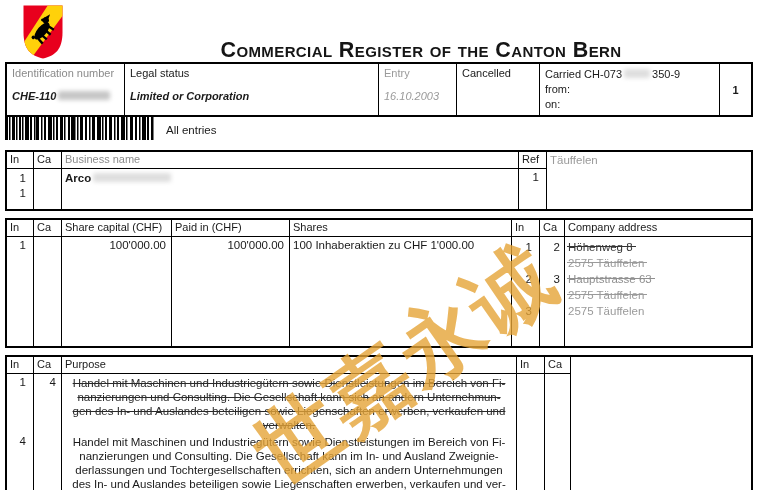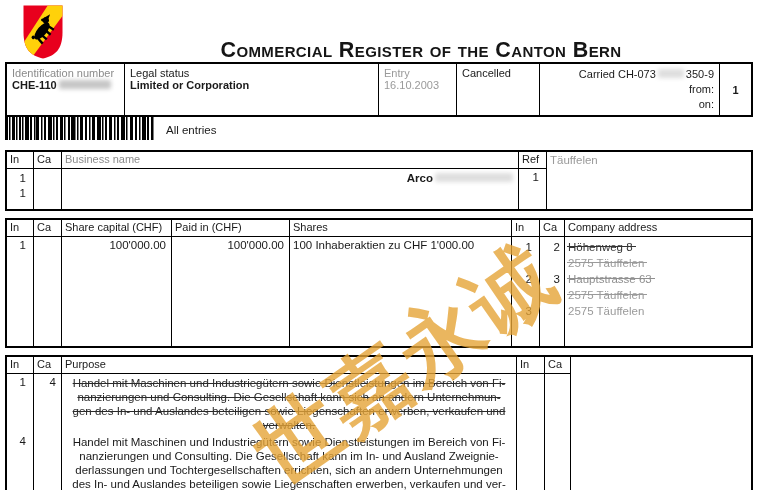--- a/index.html
+++ b/index.html
@@ -35,34 +35,34 @@
   
   .strike{position:relative;display:inline-block;}
   .strike::after{content:"";position:absolute;left:-1px;right:-3px;top:7px;
                  border-top:1.5px solid currentColor;}
   .struckpara{text-decoration:line-through;text-decoration-thickness:1.4px;color:#2a2a2a;}
 
   
   .tbl1{top:62px;height:55px;}
   .tbl1 .col{padding:3px 5px;font-size:11px;}
   .lbl{font-size:11px;}
-  .val{margin-top:0;}
+  .val{margin-top:11px;font-style:italic;}
   .carried{line-height:13.5px;padding-top:2px;}
   .pagecell{align-items:center;justify-content:center;display:flex;font-weight:bold;font-size:12px;}
 
   
   .barcode{position:absolute;left:5px;top:117px;}
   .barcode-caption{position:absolute;left:166px;top:124px;font-size:11.5px;}
 
   
   .tbl2{top:150px;height:61px;}
   .tbl3{top:218px;height:130px;}
   .tbl4{top:355px;height:140px;}
 
-  .line{line-height:15px;text-align:right;}
+  .line{line-height:15px;}
   .addr-group{height:32px;line-height:16px;}
   .addr-line{display:block;height:16px;white-space:nowrap;}
 
   
   .watermark{position:absolute;left:185px;top:322px;width:440px;text-align:center;
              font-size:84px;font-weight:700;letter-spacing:2px;line-height:1;
              color:rgba(229,164,55,.8);transform:rotate(-35deg);
              pointer-events:none;z-index:6;font-family:"DejaVu Sans",sans-serif;}
 </style>
 </head>

